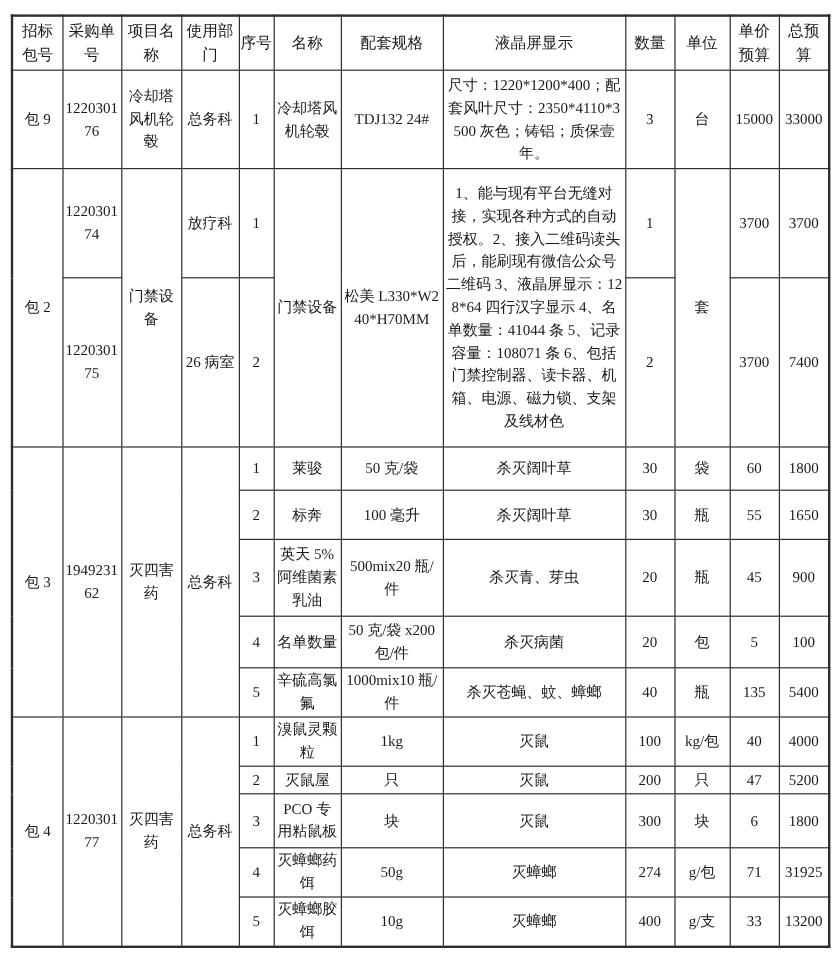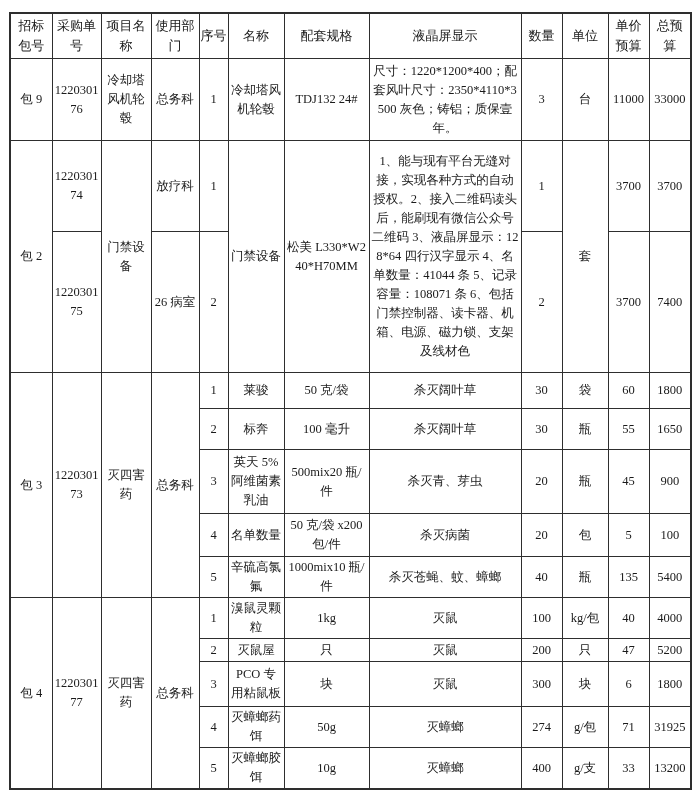--- a/index.html
+++ b/index.html
@@ -91,21 +91,21 @@
           <td>包 9</td>
           <td>122030176</td>
           <td>冷却塔风机轮毂</td>
           <td>总务科</td>
           <td>1</td>
           <td>冷却塔风机轮毂</td>
           <td>TDJ132 24#</td>
           <td>尺寸：1220*1200*400；配套风叶尺寸：2350*4110*3500 灰色；铸铝；质保壹年。</td>
           <td>3</td>
           <td>台</td>
-          <td>11000</td>
+          <td>15000</td>
           <td>33000</td>
         </tr>
         <tr style="height: 91px;">
           <td rowspan="2">包 2</td>
           <td>122030174</td>
           <td rowspan="2">门禁设备</td>
           <td>放疗科</td>
           <td>1</td>
           <td rowspan="2">门禁设备</td>
           <td rowspan="2">松美 L330*W240*H70MM</td>
@@ -118,21 +118,21 @@
         <tr style="height: 141px;">
           <td>122030175</td>
           <td>26 病室</td>
           <td>2</td>
           <td>2</td>
           <td>3700</td>
           <td>7400</td>
         </tr>
         <tr style="height: 36px;">
           <td rowspan="5">包 3</td>
-          <td rowspan="5">122030173</td>
+          <td rowspan="5">194923162</td>
           <td rowspan="5">灭四害药</td>
           <td rowspan="5">总务科</td>
           <td>1</td>
           <td>莱骏</td>
           <td>50 克/袋</td>
           <td>杀灭阔叶草</td>
           <td>30</td>
           <td>袋</td>
           <td>60</td>
           <td class="big">1800</td>

